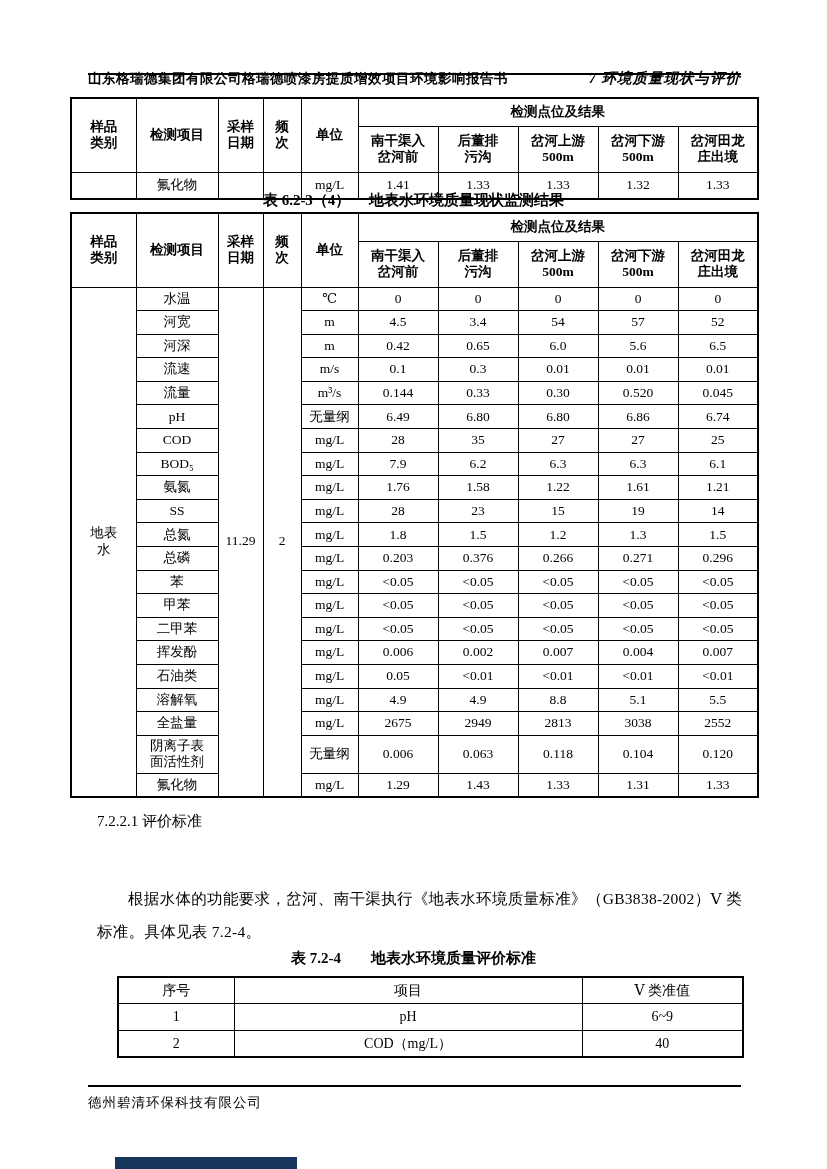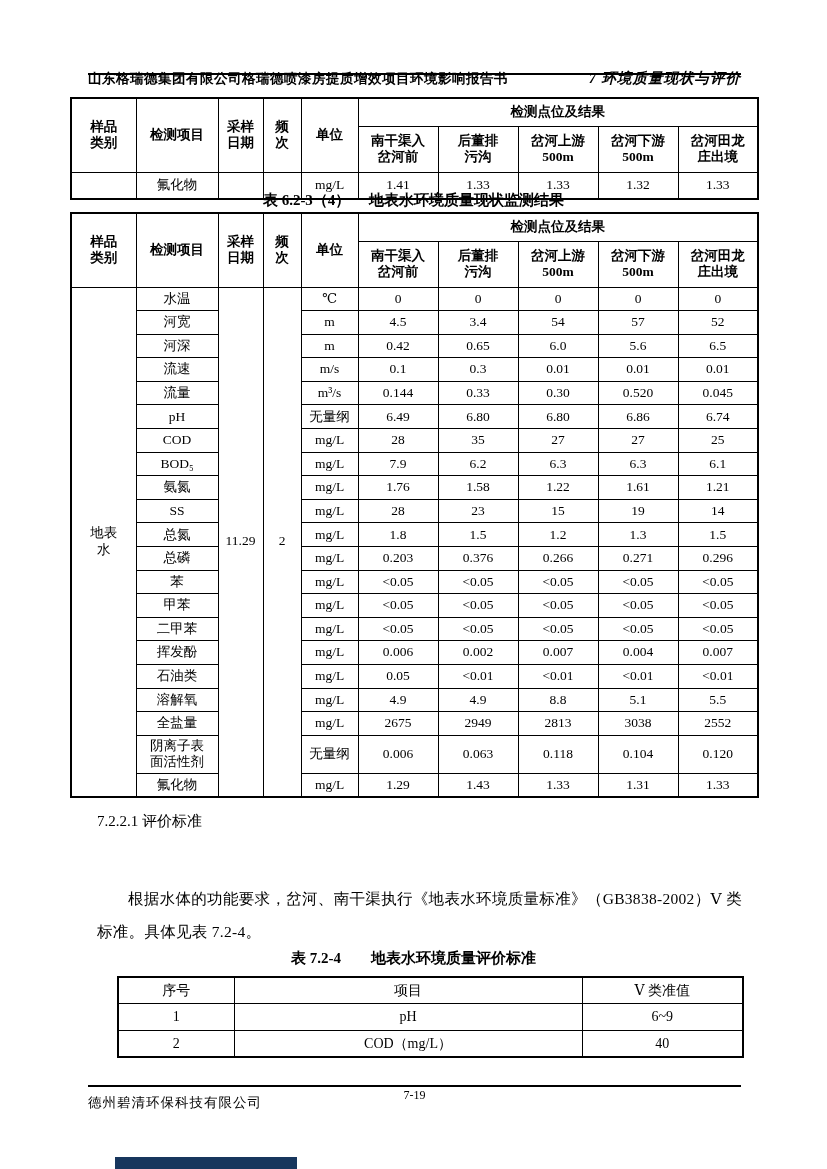--- a/index.html
+++ b/index.html
@@ -398,17 +398,16 @@
       </tr>
       <tr class="drow">
         <td>2</td>
         <td>COD（mg/L）</td>
         <td>40</td>
       </tr>
     </tbody>
   </table>
 
   <div class="footer-rule"></div>
-  <div class="page-number">7-19</div>
   <div class="company">德州碧清环保科技有限公司</div>
   <div class="accent-bar"></div>
 
 </div>
 
 </body></html>

